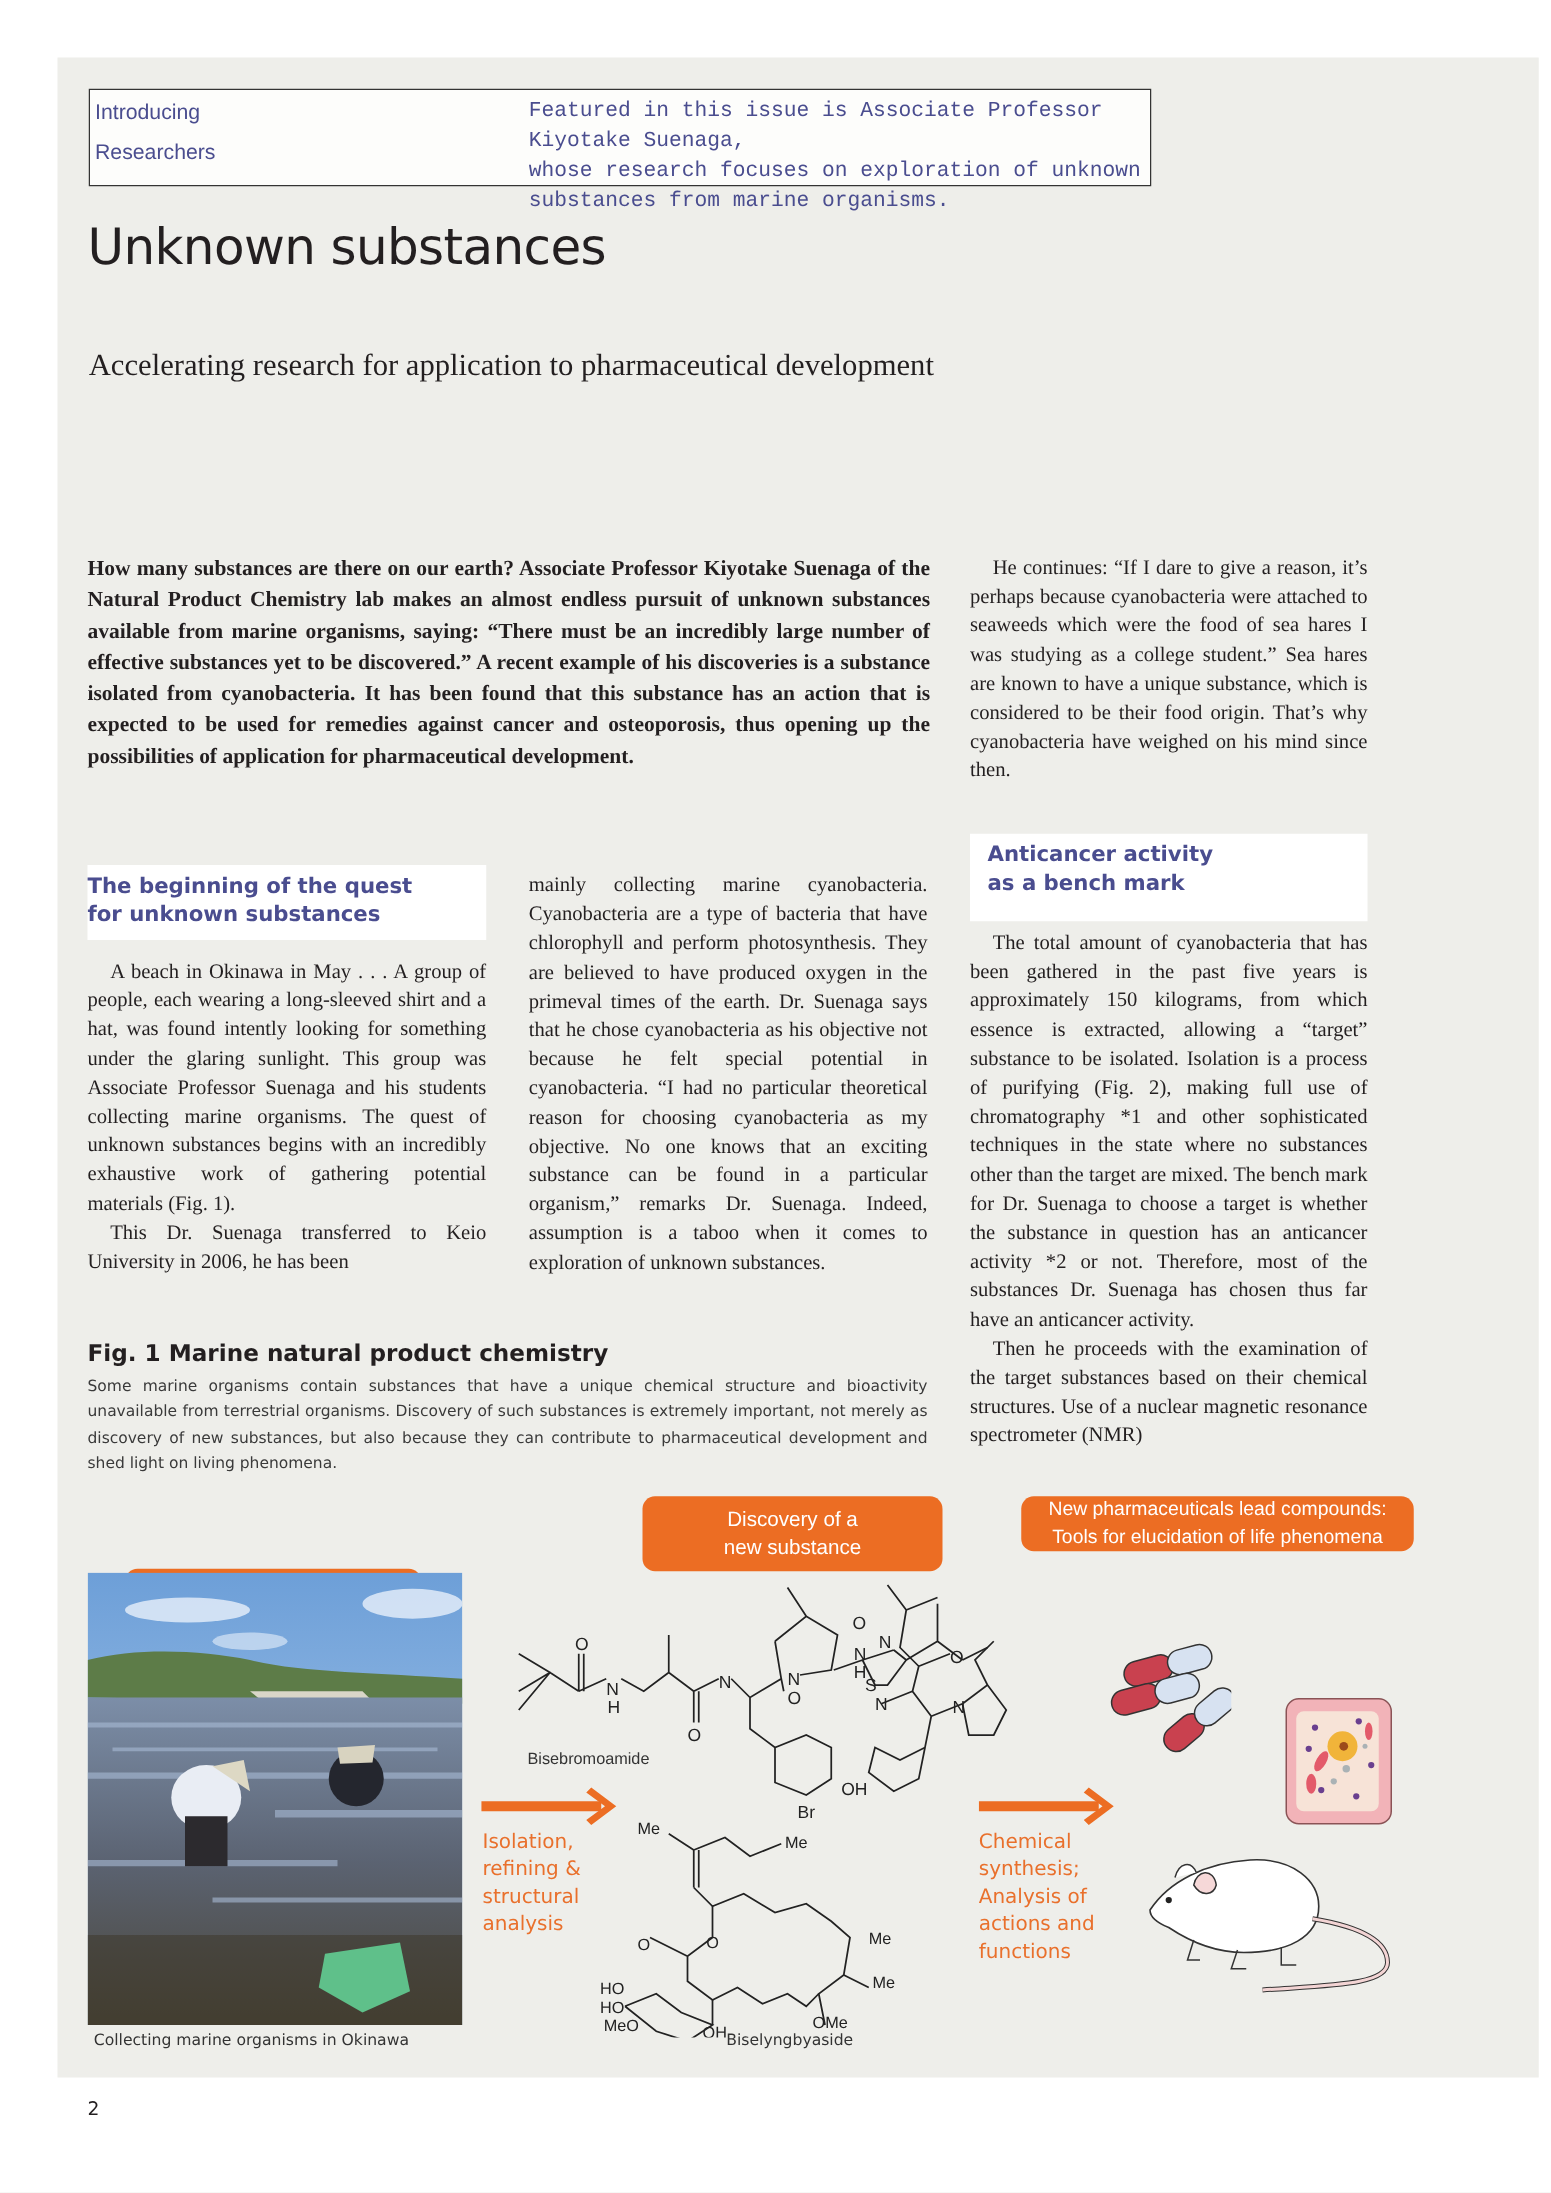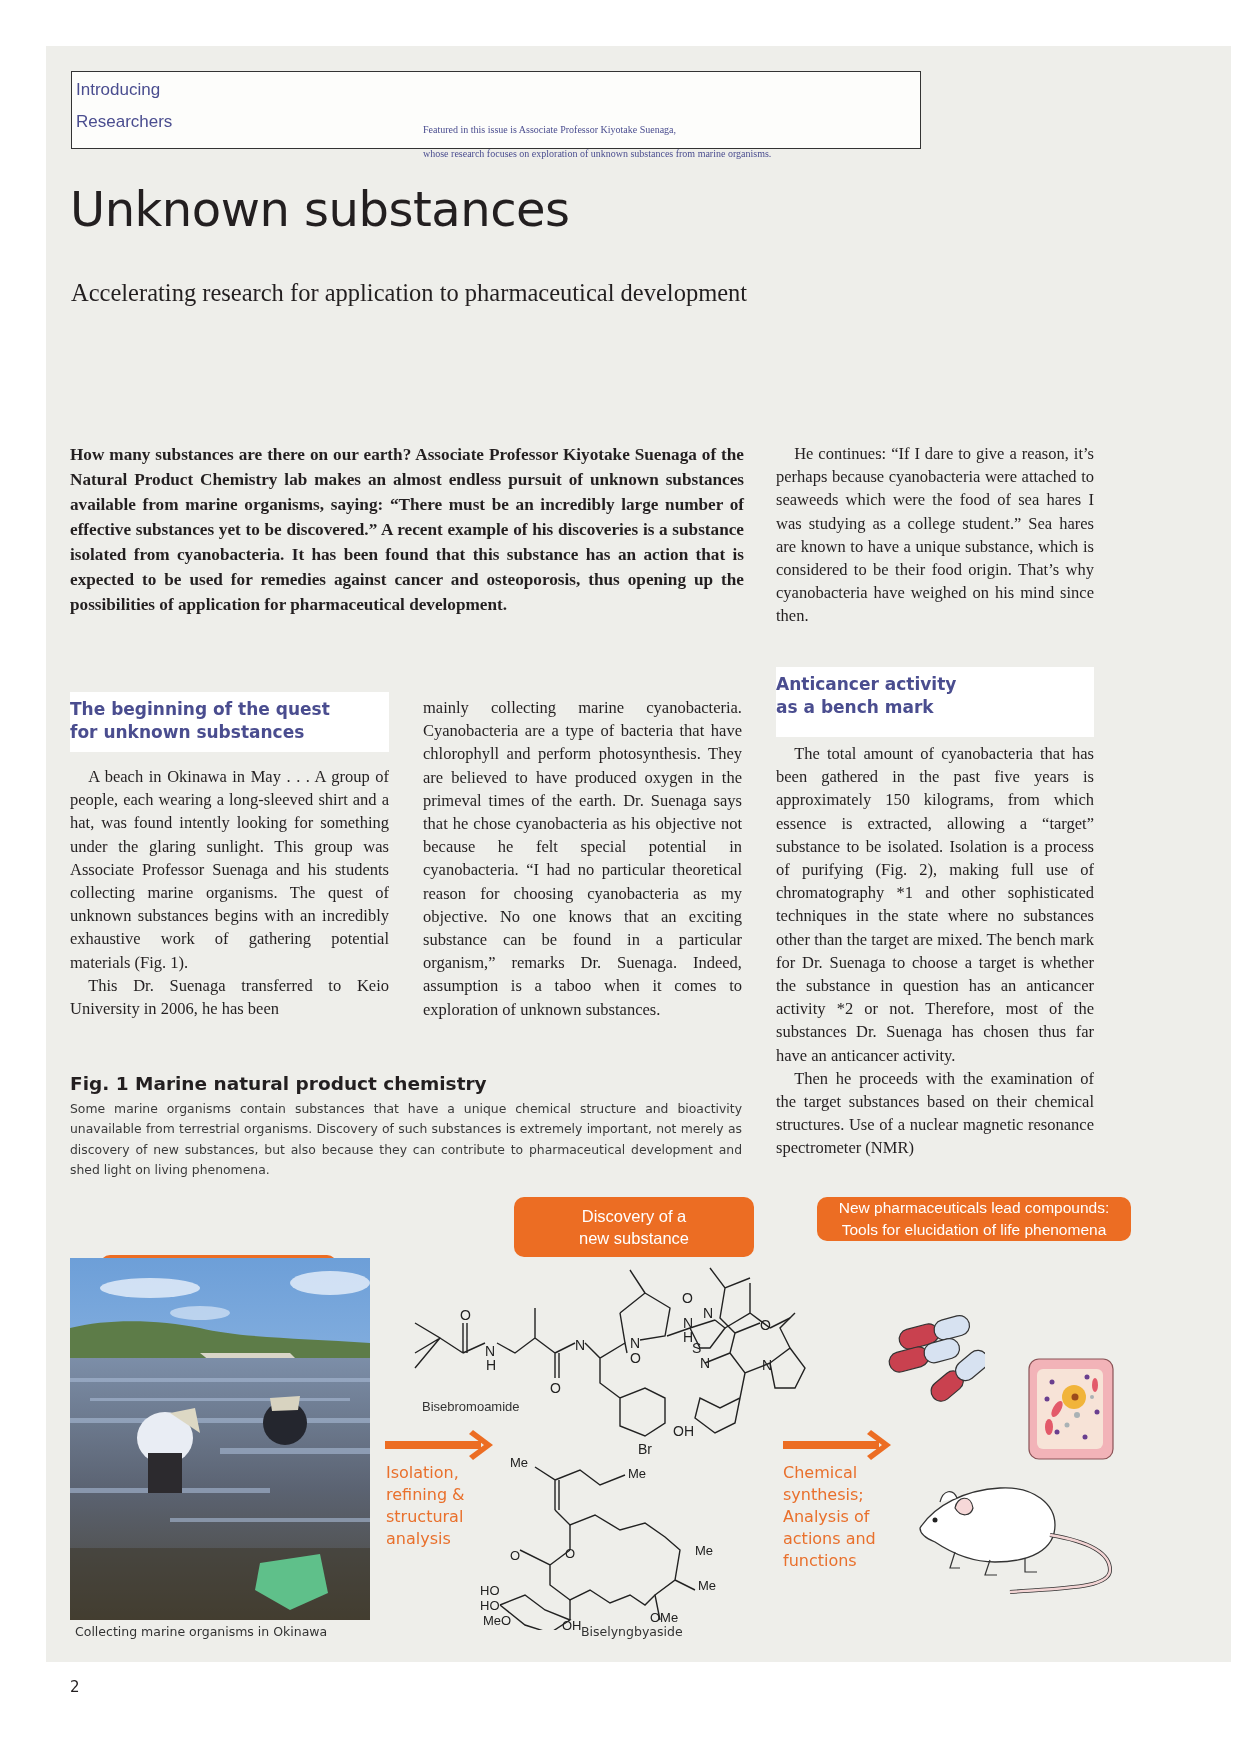--- a/index.html
+++ b/index.html
@@ -3,38 +3,38 @@
 <meta charset="utf-8">
 <style>
   html, body { margin:0; padding:0; }
   body { width:1241px; height:1754px; background:#ffffff; position:relative; overflow:hidden;
          font-family:"Liberation Serif", serif; color:#231f20; }
   .panel { position:absolute; left:46px; top:46px; width:1185px; height:1616px; background:#eeeeea; }
   .hdr-box { position:absolute; left:71px; top:71px; width:850px; height:78px; background:#fdfdfb;
              border:1.5px solid #333; box-sizing:border-box; }
   .hdr-left { position:absolute; left:4px; top:2px; font-family:"Liberation Sans", sans-serif; font-size:17px;
               color:#4a4d8f; line-height:32px; }
-  .hdr-right { position:absolute; left:351px; top:6px; font-family:Liberation Serif, serif; font-size:10px;
-               color:#4a4d8f; line-height:24px;margin-top:40px; }
-  .title { position:absolute; left:70px; top:172px; font-family:"DejaVu Sans", sans-serif; font-size:48px;
-           line-height:52px; color:#231f20; letter-spacing:-0.5px;margin-top:11px; }
+  .hdr-right { position:absolute; left:351px; top:6px; font-family:Liberation Mono, monospace; font-size:17px;
+               color:#4a4d8f; line-height:24px; }
+  .title { position:absolute; left:70px; top:172px; font-family:"DejaVu Sans", sans-serif; font-size:40px;
+           line-height:52px; color:#231f20; letter-spacing:-0.5px; }
   .subtitle { position:absolute; left:71px; top:279px; font-size:24.5px; color:#231f20; }
   .lead { position:absolute; left:70px; top:442px; width:674px; font-weight:bold; font-size:17.2px; line-height:25px;
           text-align:justify; text-align-last:left; }
   .col { position:absolute; font-size:16.5px; line-height:23.2px; text-align:justify; }
   .col p { margin:0; text-indent:1.1em; }
   .col p.noind { text-indent:0; }
   .col1 { left:70px; top:765px; width:319px; }
   .col2 { left:423px; top:696px; width:319px; }
   .col3 { left:776px; top:442px; width:318px; }
   .col3b { left:776px; top:742px; width:318px; }
   .sect { position:absolute; background:#ffffff; font-family:"DejaVu Sans", sans-serif; font-weight:bold;
           font-size:17px; line-height:23px; color:#4a4d8f; padding:6px 0 0 0; box-sizing:border-box; }
   .sect1 { left:70px; top:692px; width:319px; height:60px; }
-  .sect2 { left:776px; top:667px; width:318px; height:70px; }
+  .sect2 { left:776px; top:667px; width:318px; height:70px;padding-left:14px; }
   .fig-title { position:absolute; left:70px; top:1073px; font-family:"DejaVu Sans", sans-serif; font-weight:bold;
                font-size:18.5px; color:#231f20; }
   .fig-cap { position:absolute; left:70px; top:1099px; width:672px; font-family:"DejaVu Sans", sans-serif;
              font-size:12.4px; line-height:20.3px; color:#3a3a3a; text-align:justify; text-align-last:left; }
   .obox { position:absolute; background:#ec6d23; color:#fff; border-radius:10px;
           font-family:"Liberation Sans", sans-serif; font-size:16.5px; text-align:center;
           display:flex; align-items:center; justify-content:center; line-height:22px; }
   .obox1 { left:100px; top:1255px; width:237px; height:60px; }
   .obox2 { left:514px; top:1197px; width:240px; height:60px; }
   .obox3 { left:817px; top:1197px; width:314px; height:44px; font-size:15.5px; }

